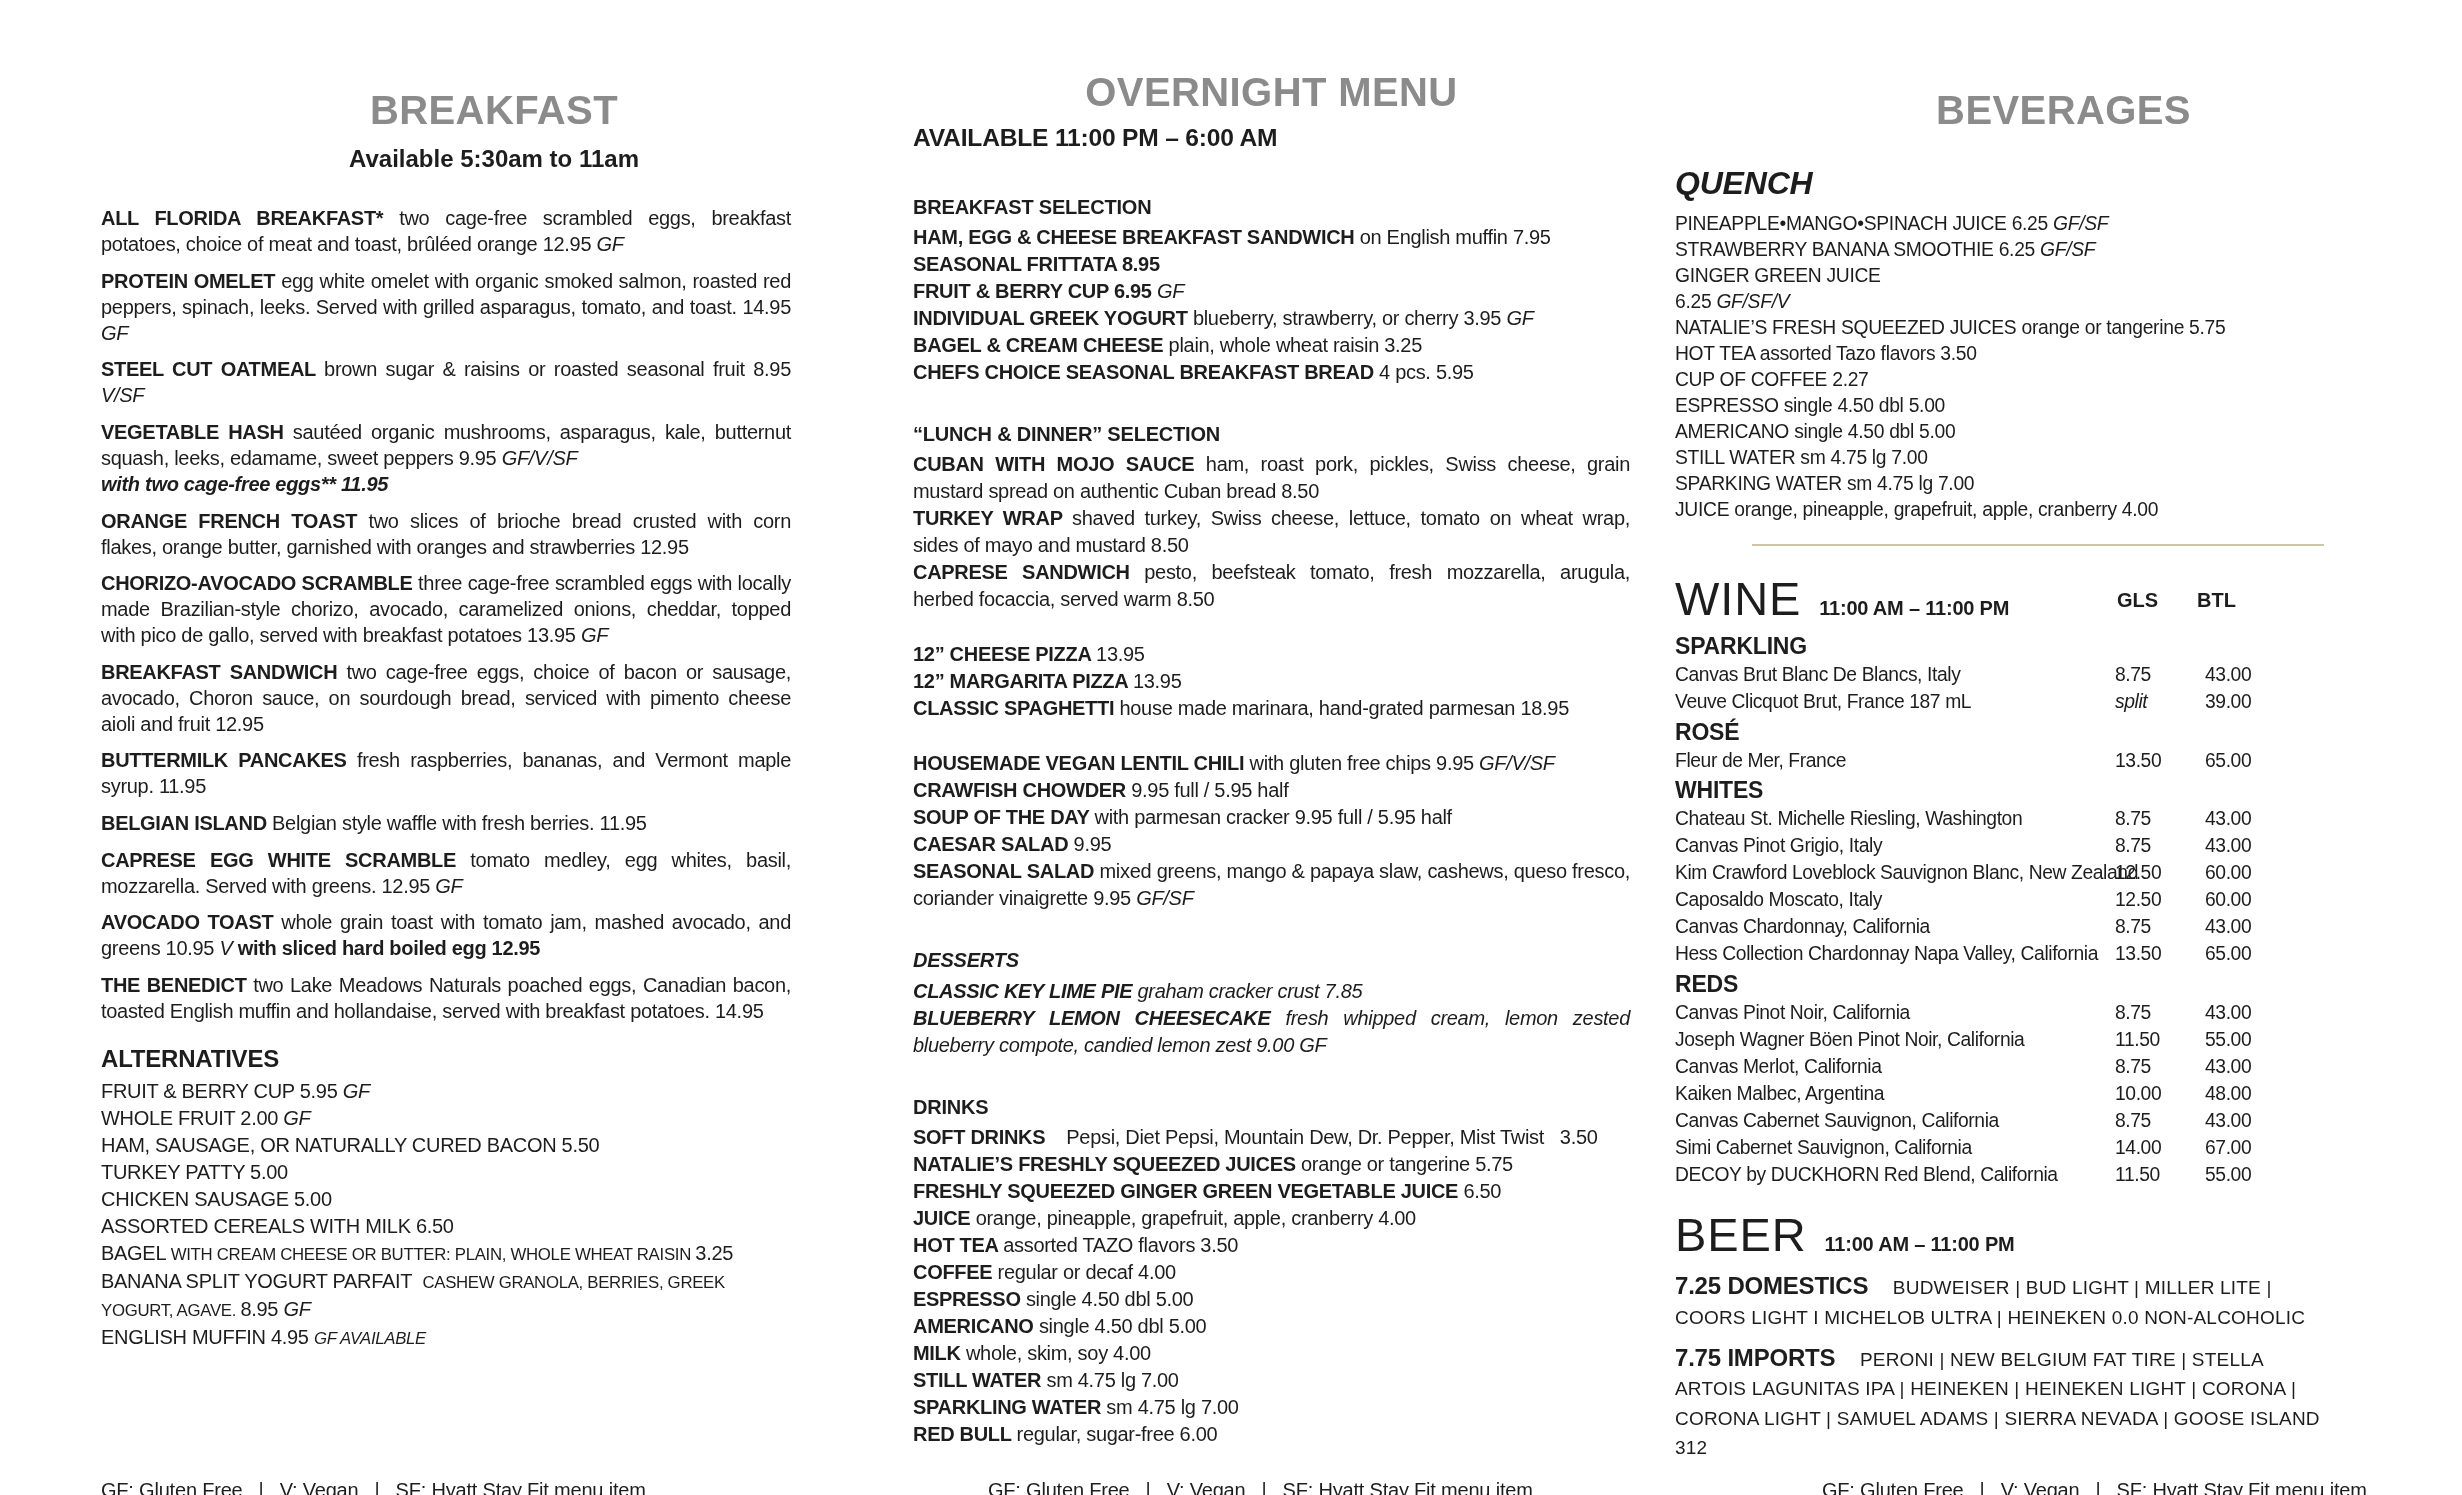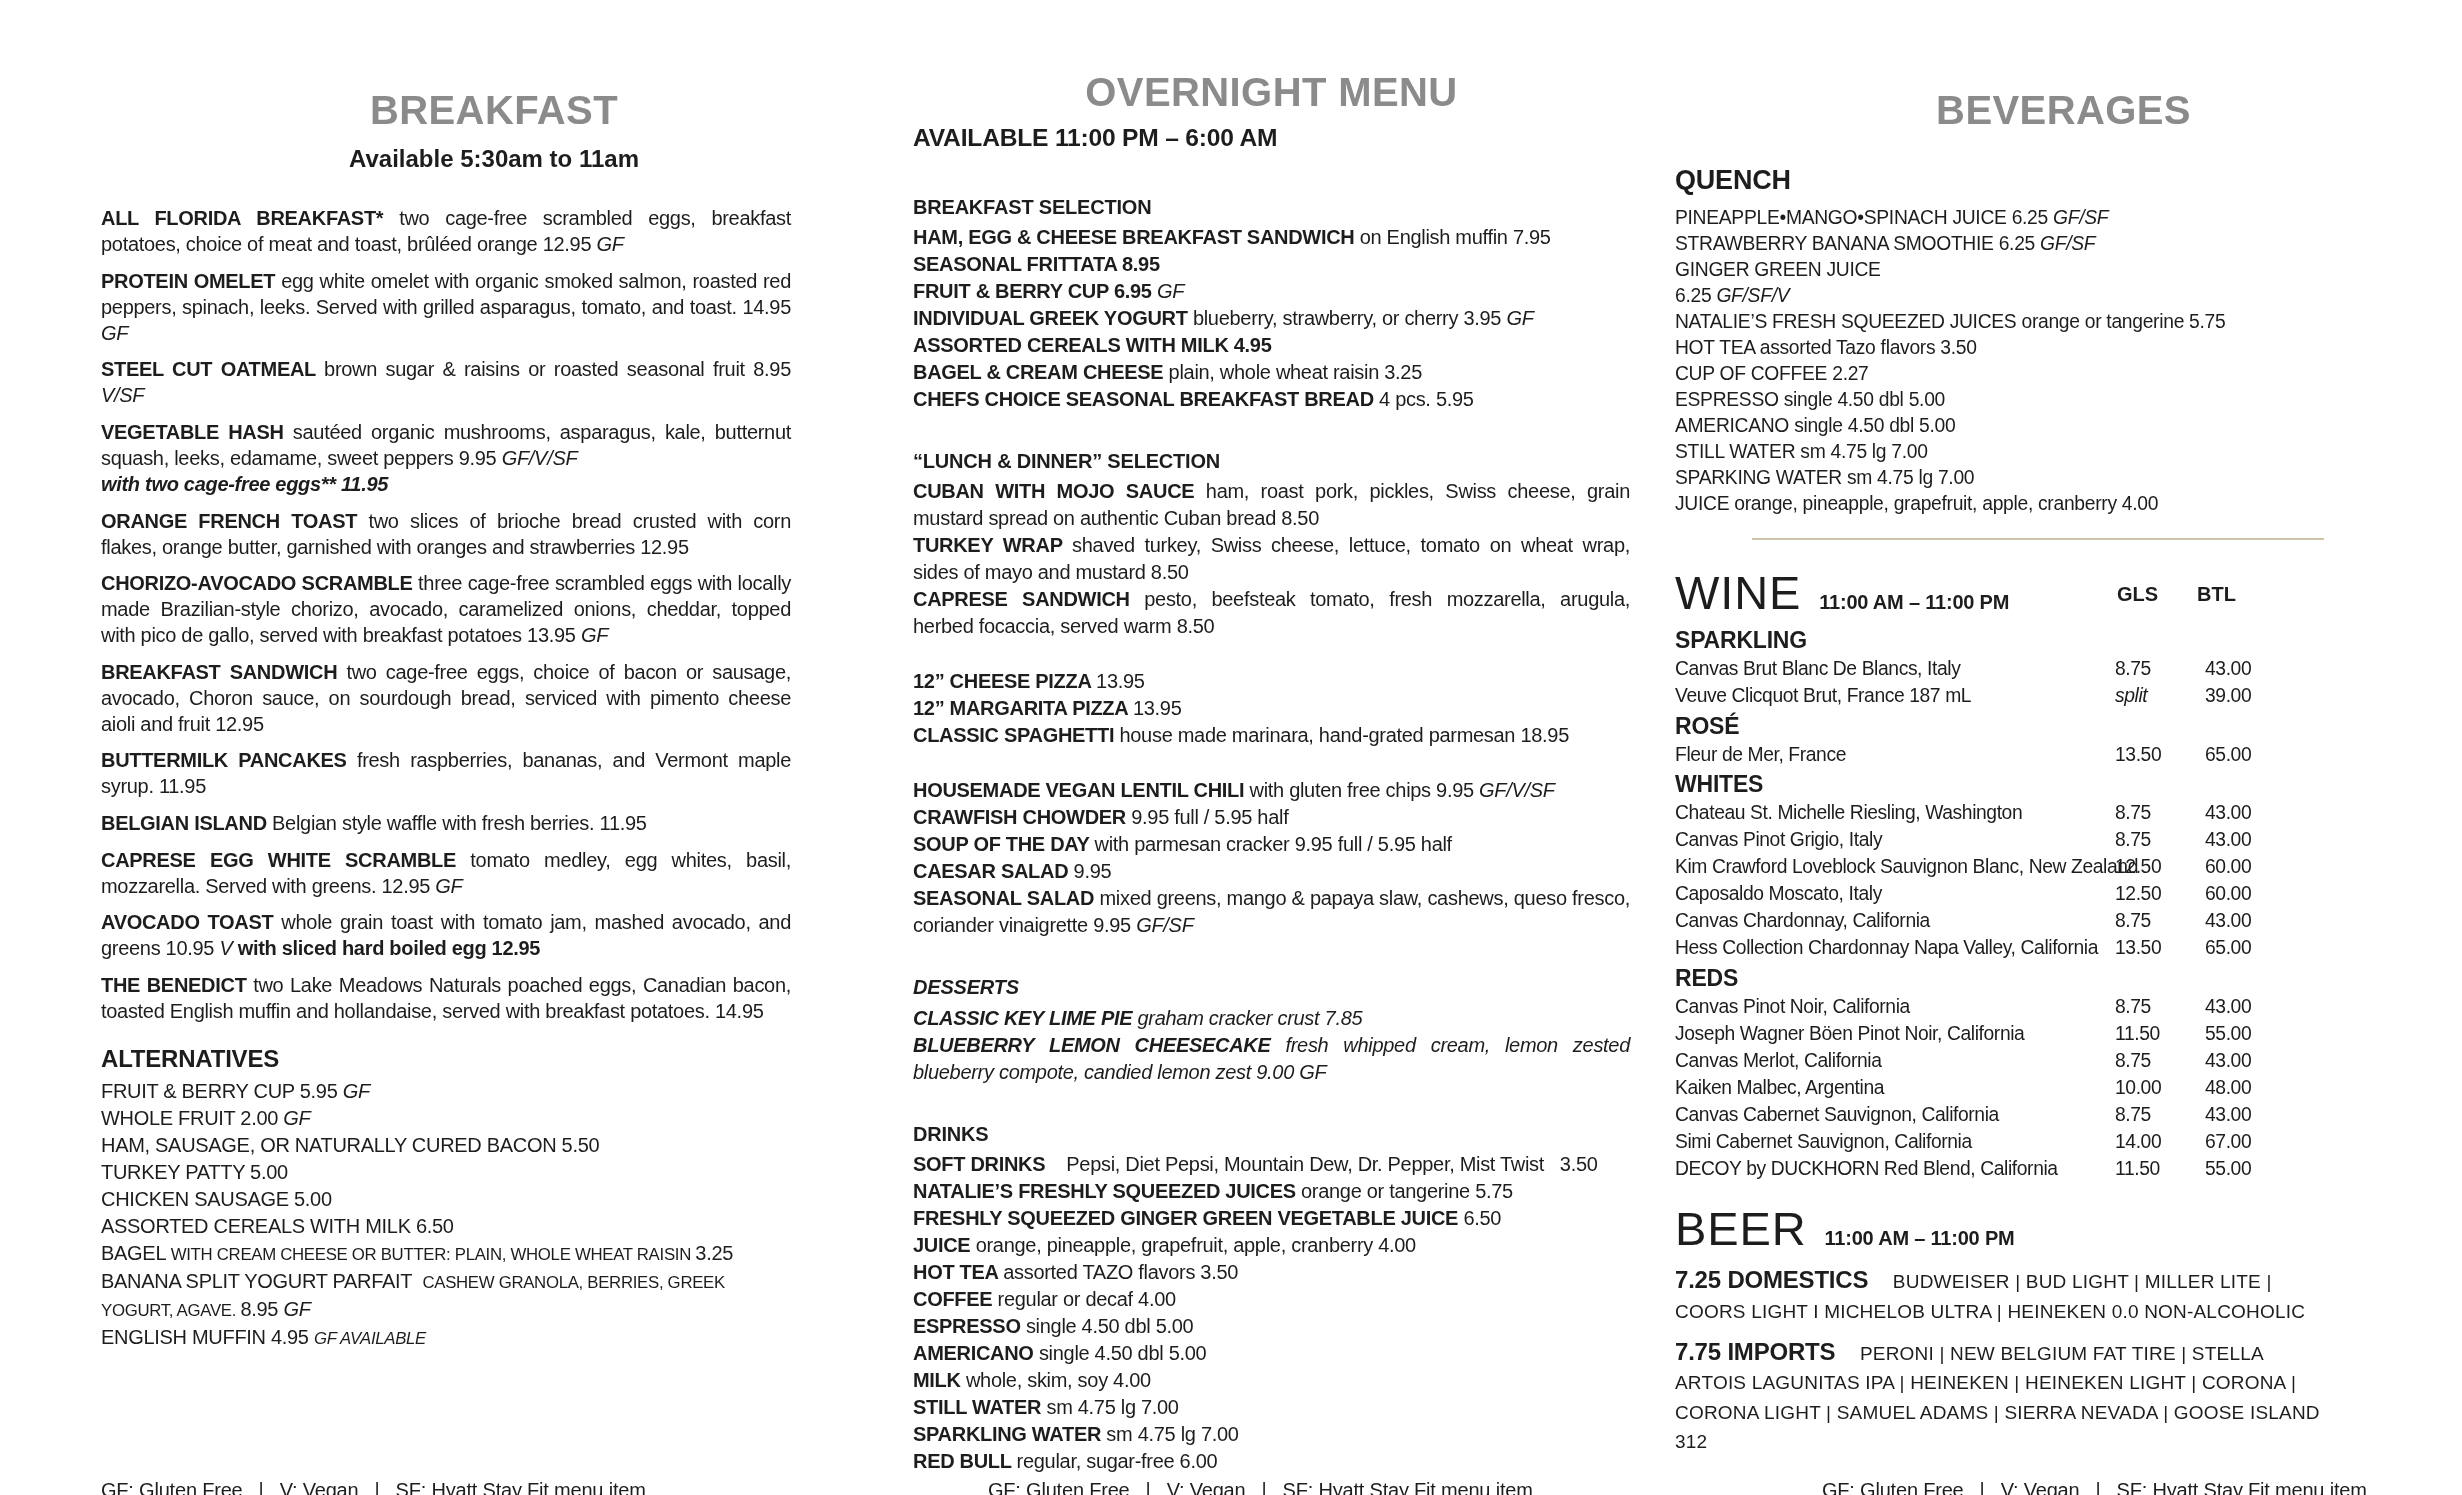--- a/index.html
+++ b/index.html
@@ -23,21 +23,21 @@
   .items p{font-size:20px;line-height:26px;margin-bottom:10.6px;letter-spacing:-0.3px;}
   .just p{text-align:justify;}
   .lines p{font-size:20px;line-height:27px;letter-spacing:-0.3px;white-space:pre-wrap;}
 
   .sec-h{font-size:24px;font-weight:bold;margin:21px 0 5.3px;letter-spacing:-0.2px;}
   .on-sec{font-size:20px;font-weight:bold;margin:37px 0 5.3px;letter-spacing:-0.2px;}
   .on-sec.first{margin-top:44px;}
   .mt1{margin-top:28px;}
   .it{font-style:italic;}
 
-  .quench-h{font-size:27px;font-weight:bold;margin:32px 0 8.8px;letter-spacing:-0.2px;}
+  .quench-h{font-size:32px;font-weight:bold;margin:32px 0 8.8px;letter-spacing:-0.2px;font-style:italic;}
   .bev p{font-size:19.3px;line-height:26px;}
   .divider{height:2.6px;background:#cdc5a6;width:572px;margin:21px 0 0 77px;}
 
   .wine-head{position:relative;margin-top:24.6px;height:58px;}
   .big-title{font-size:47px;font-weight:400;letter-spacing:0.9px;}
   .hours{font-size:20px;font-weight:bold;margin-left:14px;letter-spacing:-0.2px;}
   .colhead{position:absolute;top:17.6px;font-size:20px;font-weight:bold;}
   .gls-pos{left:442px;}
   .btl-pos{left:522px;}
   .wine-cat{font-size:23px;font-weight:bold;line-height:30px;margin-top:1.8px;letter-spacing:-0.2px;}
@@ -97,21 +97,20 @@
 
   <section class="col" id="col-overnight">
     <h1 class="col-title">OVERNIGHT MENU</h1>
     <div class="on-avail">AVAILABLE 11:00 PM – 6:00 AM</div>
     <h3 class="on-sec first">BREAKFAST SELECTION</h3>
     <div class="lines">
         <p><span class="s-b">HAM, EGG &amp; CHEESE BREAKFAST SANDWICH </span><span>on English muffin 7.95</span></p>
         <p><span class="s-b">SEASONAL FRITTATA 8.95</span></p>
         <p><span class="s-b">FRUIT &amp; BERRY CUP 6.95 </span><span class="s-i">GF</span></p>
         <p><span class="s-b">INDIVIDUAL GREEK YOGURT </span><span>blueberry, strawberry, or cherry 3.95 </span><span class="s-i">GF</span></p>
-        <p><span class="s-b">ASSORTED CEREALS WITH MILK 4.95</span></p>
         <p><span class="s-b">BAGEL &amp; CREAM CHEESE </span><span>plain, whole wheat raisin 3.25</span></p>
         <p><span class="s-b">CHEFS CHOICE SEASONAL BREAKFAST BREAD </span><span>4 pcs. 5.95</span></p>
       </div>
     <h3 class="on-sec">“LUNCH &amp; DINNER” SELECTION</h3>
     <div class="lines just">
         <p><span class="s-b">CUBAN WITH MOJO SAUCE </span><span>ham, roast pork, pickles, Swiss cheese, grain mustard spread on authentic Cuban bread 8.50</span></p>
         <p><span class="s-b">TURKEY WRAP </span><span>shaved turkey, Swiss cheese, lettuce, tomato on wheat wrap, sides of mayo and mustard 8.50</span></p>
         <p><span class="s-b">CAPRESE SANDWICH </span><span>pesto, beefsteak tomato, fresh mozzarella, arugula, herbed focaccia, served warm 8.50</span></p>
       </div>
     <div class="lines mt1">

